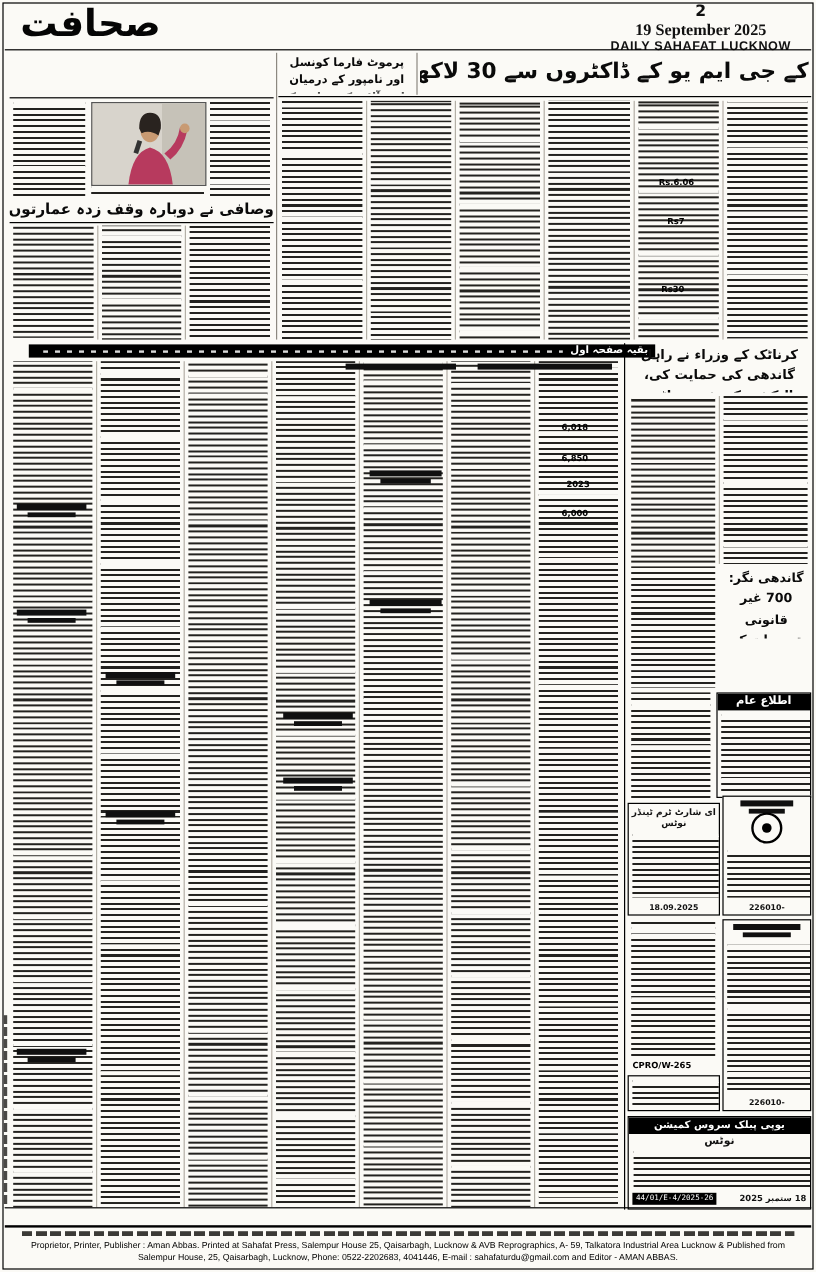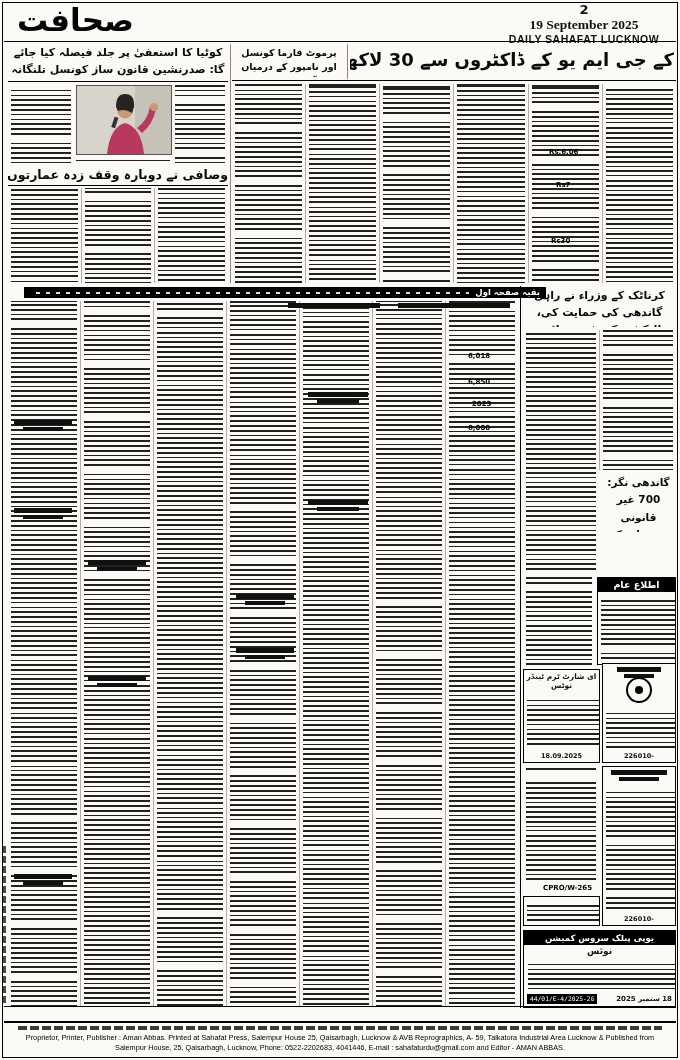--- a/index.html
+++ b/index.html
@@ -84,21 +84,20 @@
   <div class="frame"></div>
 
   <div class="abs logo">صحافت</div>
   <div class="abs hdr">
     <div class="pgno">2</div>
     <div class="date">19 September 2025</div>
     <div class="paper">DAILY SAHAFAT LUCKNOW</div>
   </div>
   <div class="rule-h" style="left:4px;top:41px;width:672px;"></div>
 
-  <div class="headline hl-left" style="left:8px;top:45px;width:220px;height:34px;">کوٹیا کا استعفیٰ پر جلد فیصلہ کیا جائے گا: صدرنشین قانون ساز کونسل تلنگانہ</div>
   <div class="headline hl-sub" style="left:234px;top:46px;width:110px;height:32px;">پرموٹ فارما کونسل اور نامپور کے درمیان طبی آلات کی تیاری کے لئے ایم او یو</div>
   <div class="headline hl-main" style="left:350px;top:42px;width:324px;height:36px;">کے جی ایم یو کے ڈاکٹروں سے 30 لاکھ کی ٹھگی</div>
   <div class="rule-v" style="left:230px;top:44px;height:239px;"></div>
   <div class="rule-v" style="left:347px;top:44px;height:35px;"></div>
   <div class="rule-h" style="left:232px;top:80px;width:444px;"></div>
   <div class="rule-h" style="left:8px;top:81px;width:220px;"></div>
 
   <div class="region" style="left:8px;top:85px;width:66px;height:79px;">
       <div class="col">
         <div class="greek" style="background-position: 0px 0px, 0px 0px;"></div>
@@ -248,21 +247,21 @@
   <div class="box" style="left:602px;top:766px;width:74px;height:160px;border-width:1px;">
     <div class="adtitle"></div>
     <div class="box-body greek"></div>
     <div class="ad-foot">226010-</div>
   </div>
   <div class="region" style="left:523px;top:768px;width:76px;height:112px;">
       <div class="col">
         <div class="greek" style="background-position: 0px 10px, 0px 0px;"></div>
       </div>
     </div>
-  <span class="tok" style="left:527px;top:884px;margin-left:16px;">CPRO/W-265</span>
+  <span class="tok" style="left:527px;top:884px;">CPRO/W-265</span>
   <div class="box" style="left:523px;top:896px;width:77px;height:30px;border-width:1px;">
     <div class="box-body greek"></div>
   </div>
 
   <div class="box" style="left:523px;top:930px;width:153px;height:78px;">
     <div class="box-head" style="font-size:8.5px;">یوپی پبلک سروس کمیشن</div>
     <div class="psc-sub">نوٹس</div>
     <div class="box-body greek" style="margin:2px 4px;"></div>
     <div class="psc-foot">
       <span class="chip">44/01/E-4/2025-26</span>

